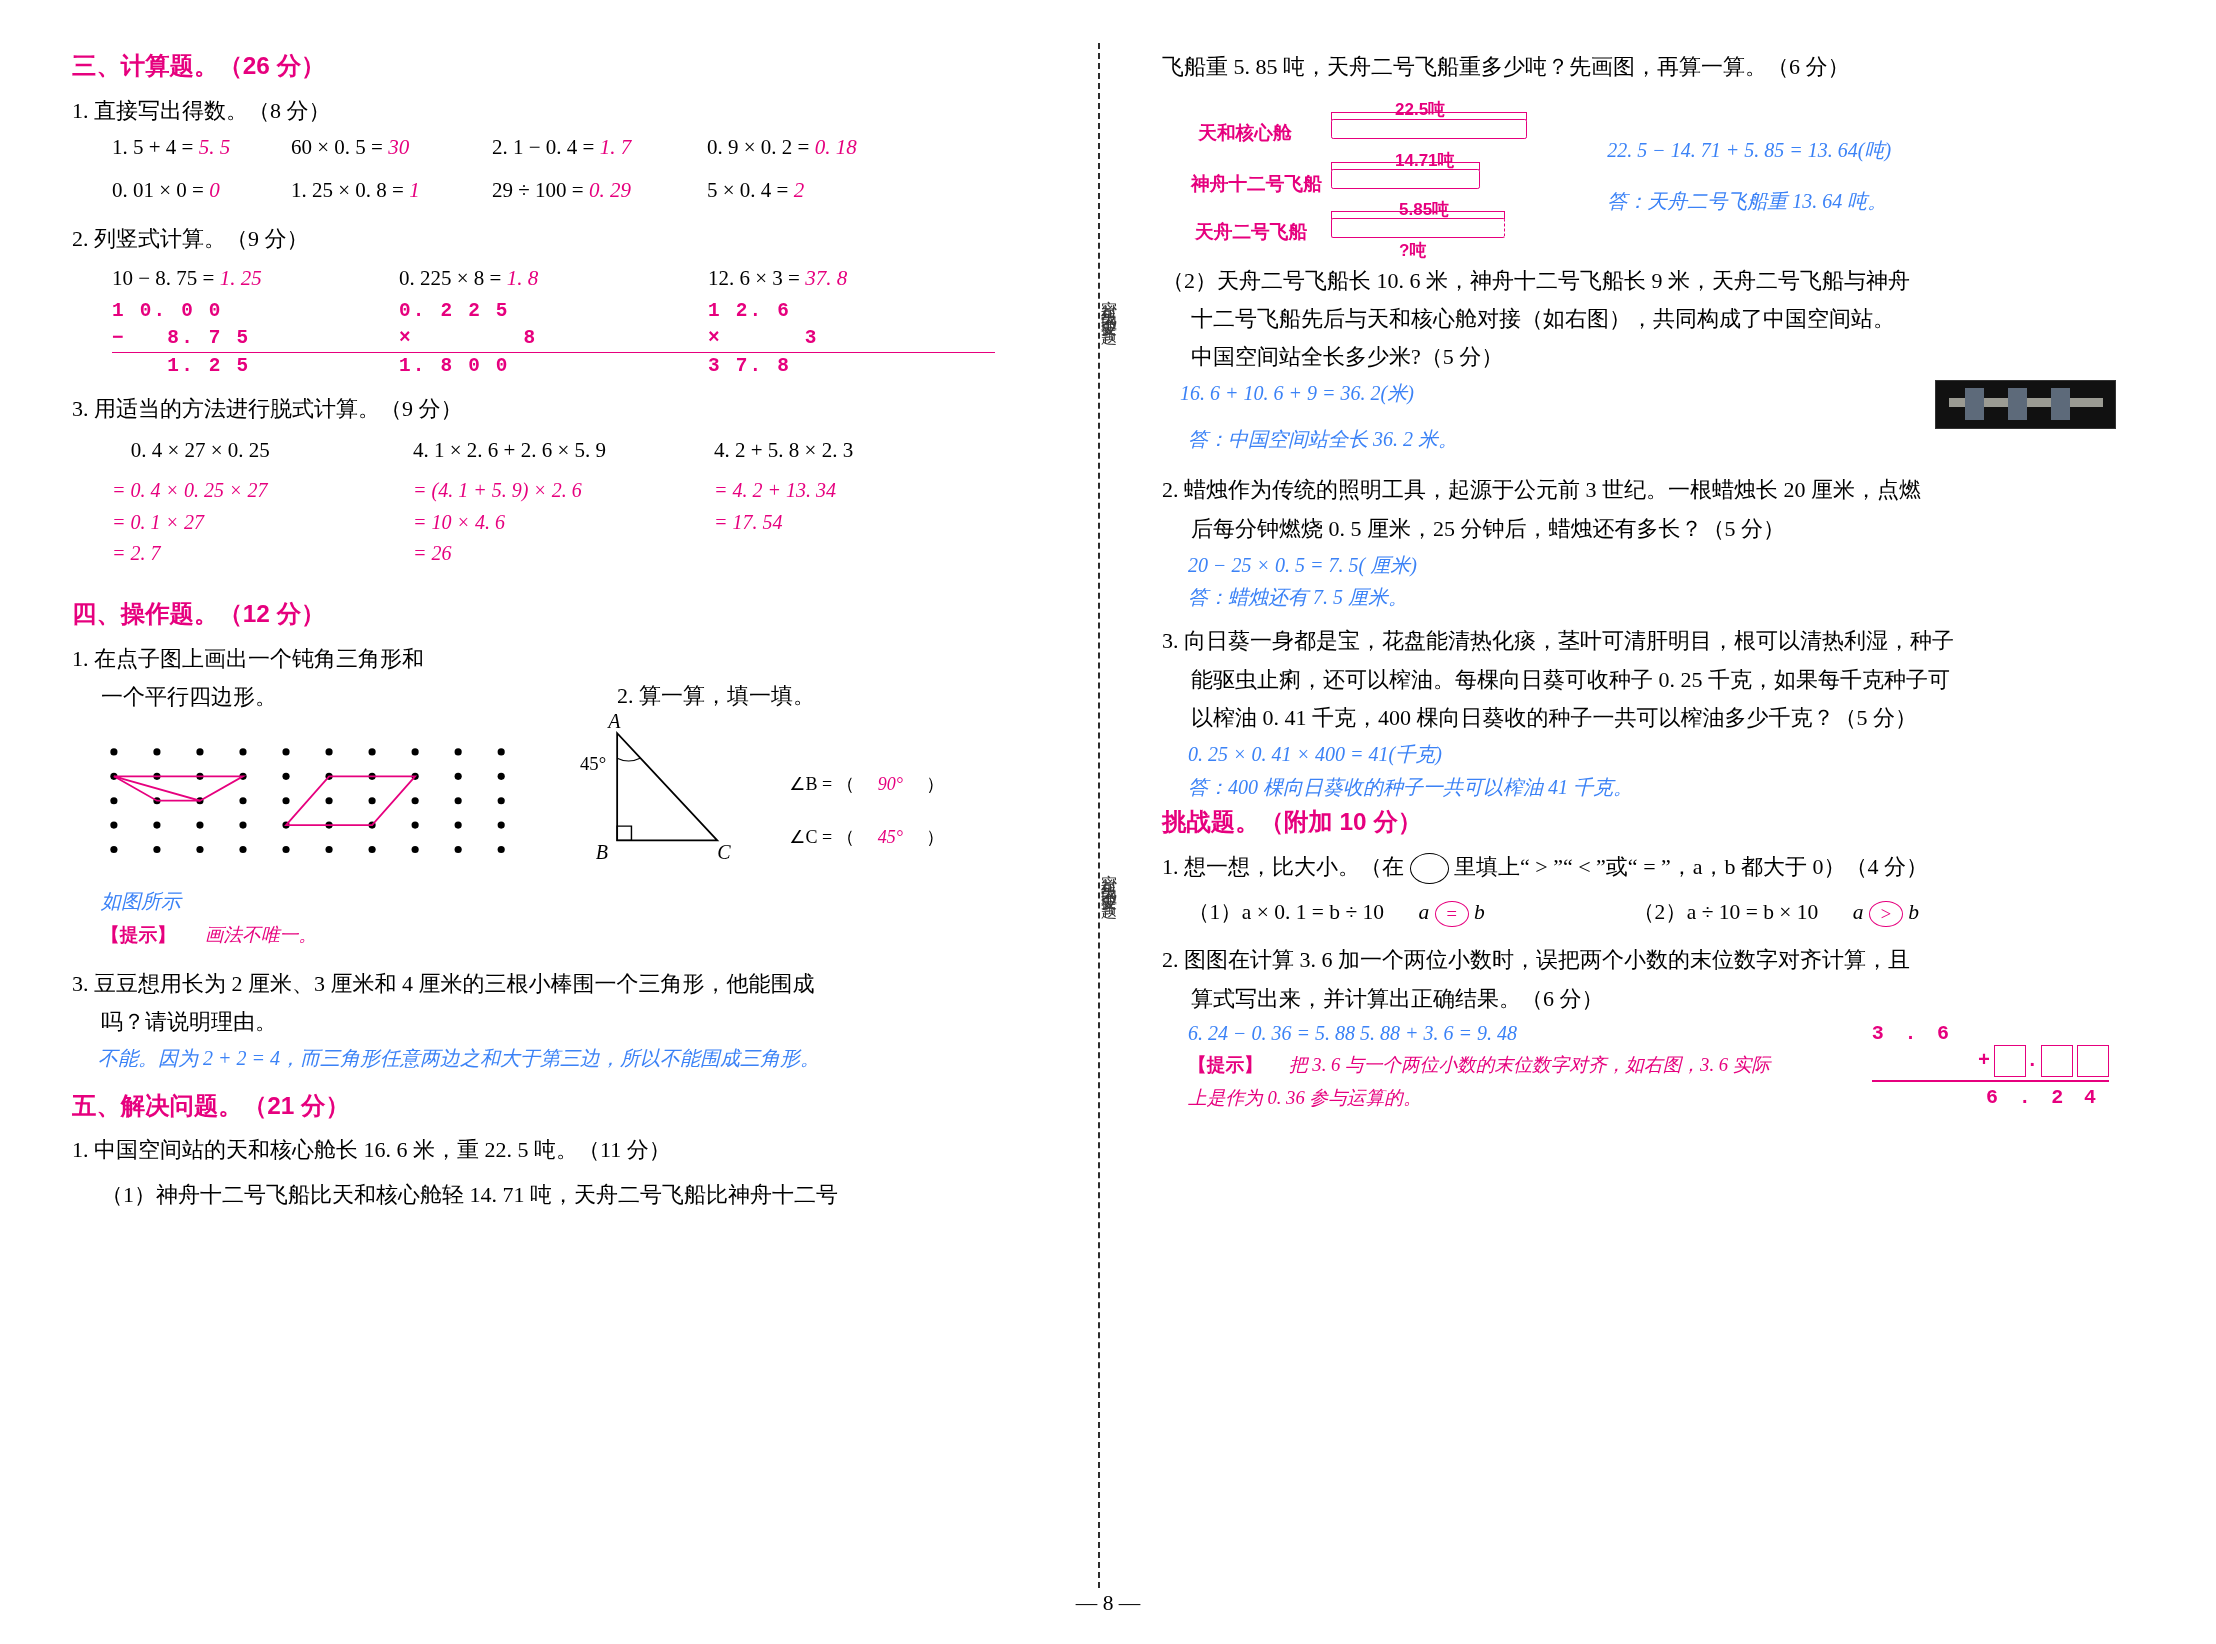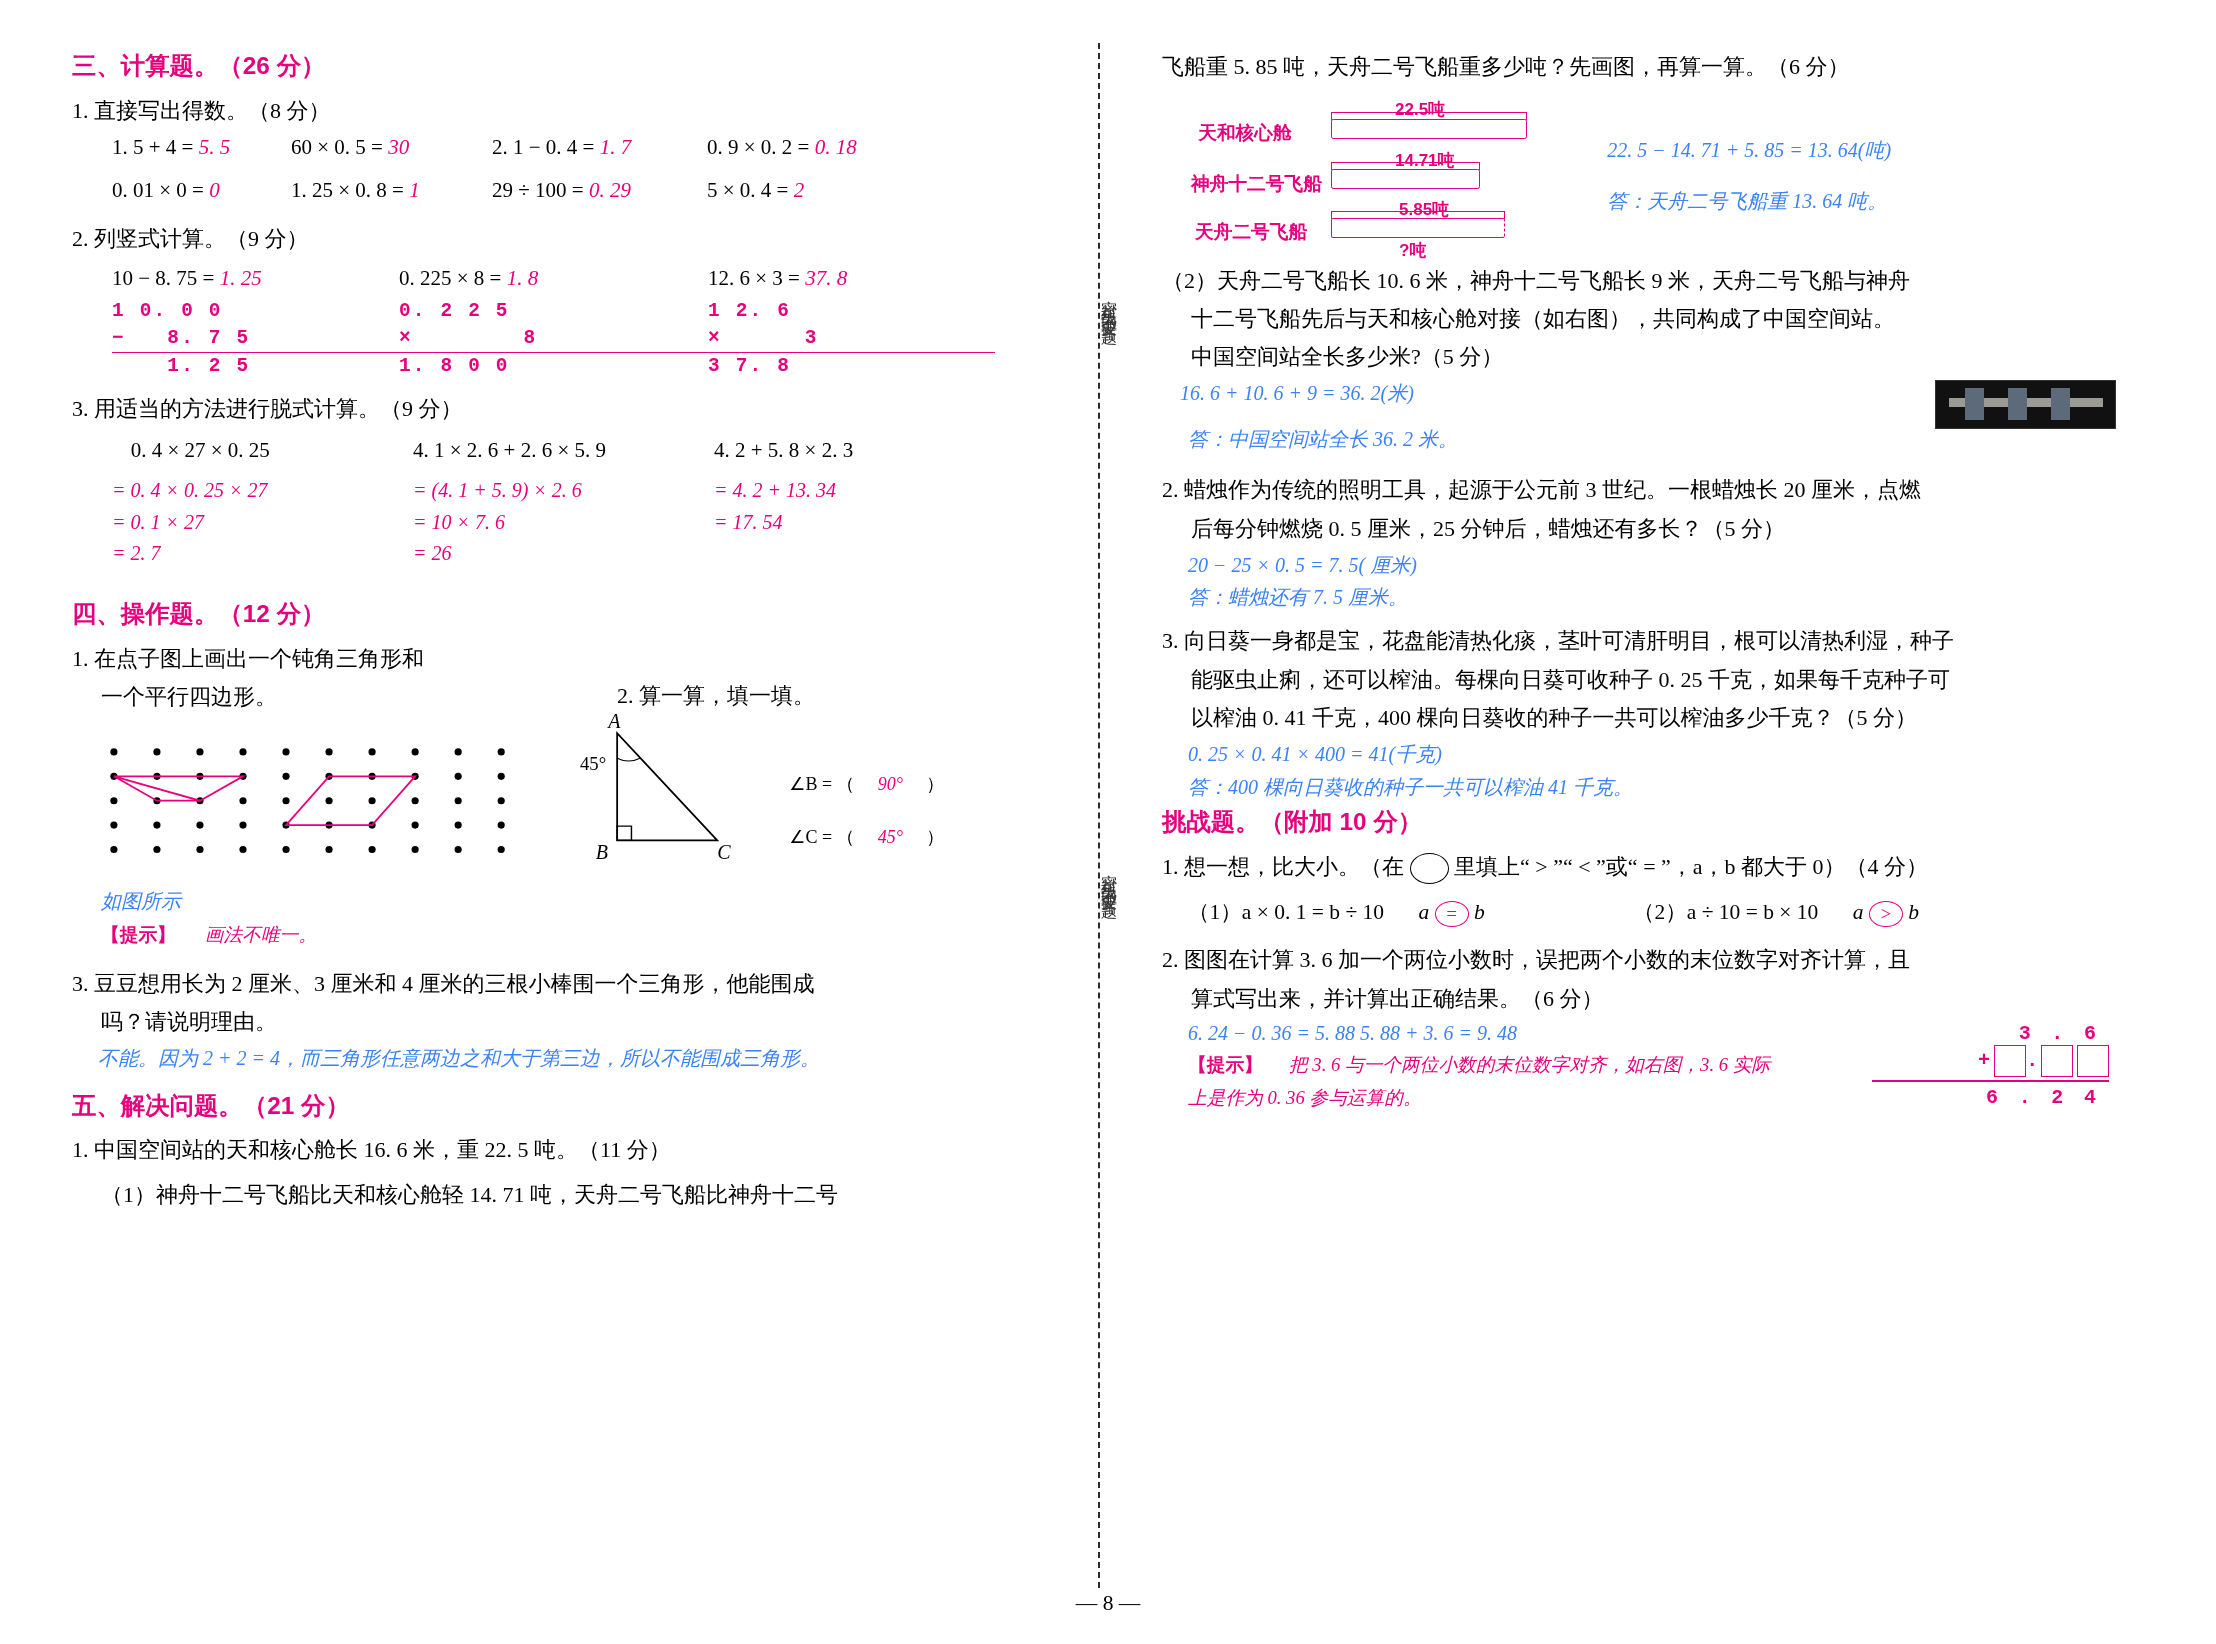--- a/index.html
+++ b/index.html
@@ -69,21 +69,21 @@
     position:absolute;right:0;top:0;width:179px;height:47px;background:#111;
     border:0.7px solid #333;
   }
   .photo .station{position:absolute;left:13px;top:17px;width:154px;height:8.6px;background:#9b9b93;}
   .photo .panel{position:absolute;top:7.2px;width:18.7px;height:32px;background:#5d6a7a;}
   
   .circ{display:inline-block;border:1.4px solid #e6007e;border-radius:50%;width:32px;height:24.4px;line-height:23px;text-align:center;color:#e6007e;font-style:italic;font-size:18.7px;vertical-align:middle;}
   .circ-empty{display:inline-block;border:1.4px solid #000;border-radius:50%;width:37px;height:29px;vertical-align:middle;}
   
   .boxcalc{position:absolute;right:7.2px;top:0;width:237px;font-family:"Liberation Mono",monospace;color:#e6007e;font-weight:bold;font-size:20px;}
-  .boxcalc .line1{text-align:right;letter-spacing:4.3px;padding-right:8.6px;}
+  .boxcalc .line1{letter-spacing:4.3px;padding-right:8.6px;}
   .boxcalc .line2{display:flex;align-items:center;justify-content:flex-end;border-bottom:2.2px solid #e6007e;padding-bottom:2.9px;}
   .cell{width:30px;height:30px;border:1.4px solid #e6007e;margin-left:4.3px;}
   .dotmark{width:10px;display:inline-block;text-align:center;}
   .boxcalc .line3{text-align:right;letter-spacing:4.3px;padding:4.3px 8.6px 0 0;}
   
   .tip{color:#e6007e;font-size:18.7px;font-style:italic;margin-top:7.2px;}
   .tip b{font-style:normal;}
   
   .footer{position:absolute;left:0;right:0;bottom:29px;text-align:center;font-size:21.5px;}
   .ang-line{font-size:18px;margin:10px 0;}
@@ -151,21 +151,21 @@
         <div class="steps">
           <div>= 0. 4 × 0. 25 × 27</div>
           <div>= 0. 1 × 27</div>
           <div>= 2. 7</div>
         </div>
       </div>
       <div class="tuo-col">
         <div>4. 1 × 2. 6 + 2. 6 × 5. 9</div>
         <div class="steps">
           <div>= (4. 1 + 5. 9) × 2. 6</div>
-          <div>= 10 × 7. 6</div>
+          <div>= 10 × 4. 6</div>
           <div>= 26</div>
         </div>
       </div>
       <div class="tuo-col">
         <div>4. 2 + 5. 8 × 2. 3</div>
         <div class="steps">
           <div>= 4. 2 + 13. 34</div>
           <div>= 17. 54</div>
         </div>
       </div>

